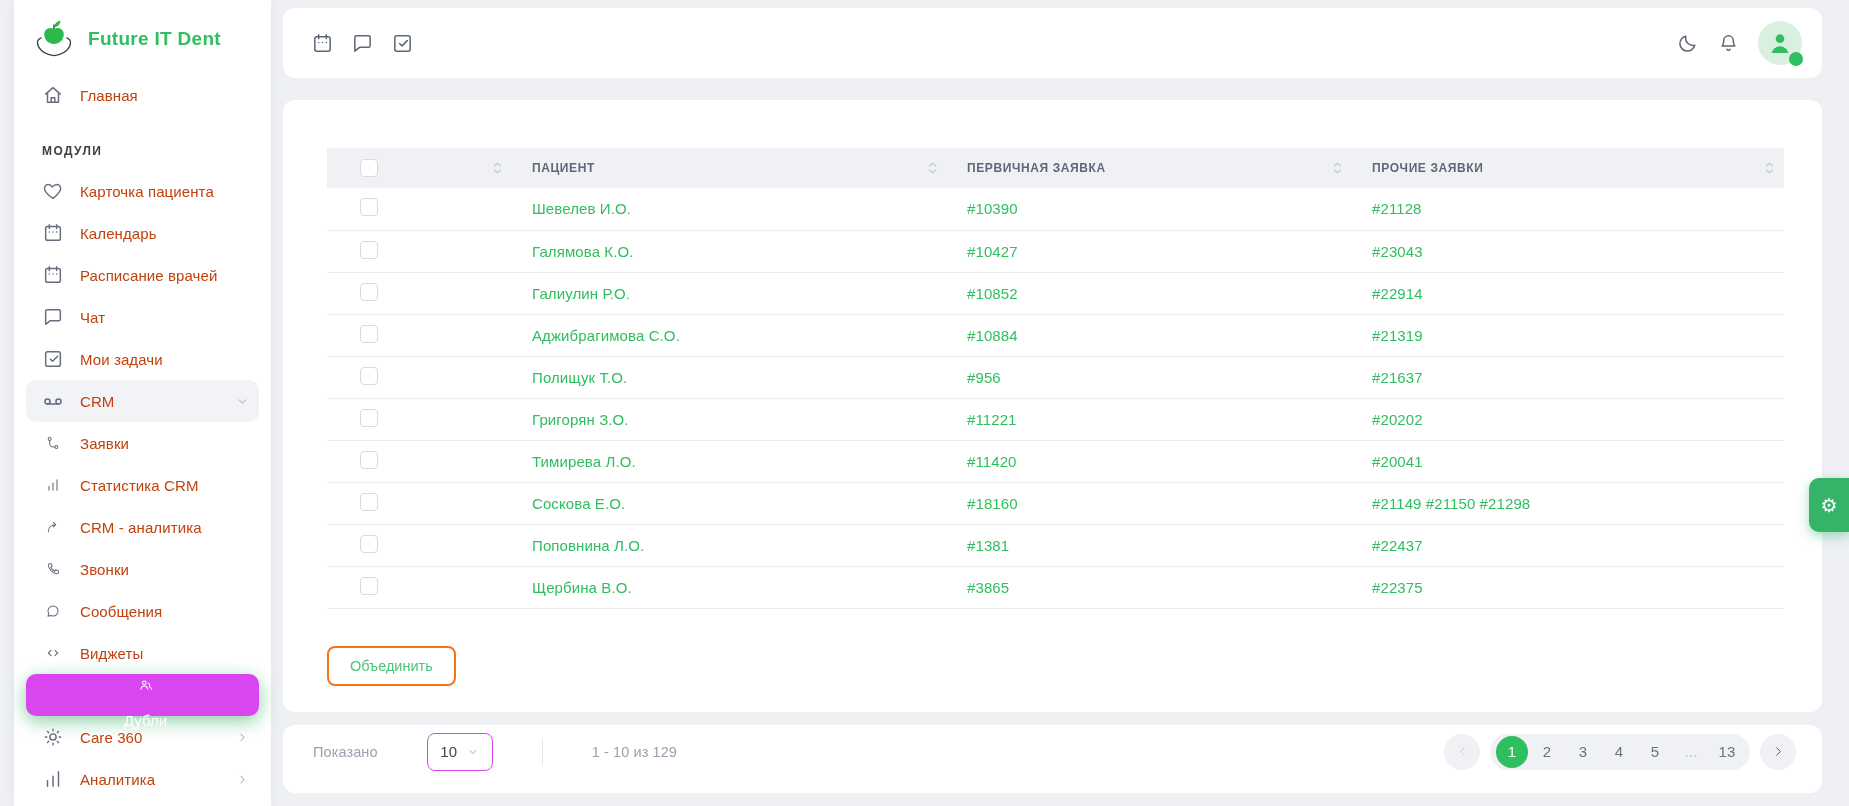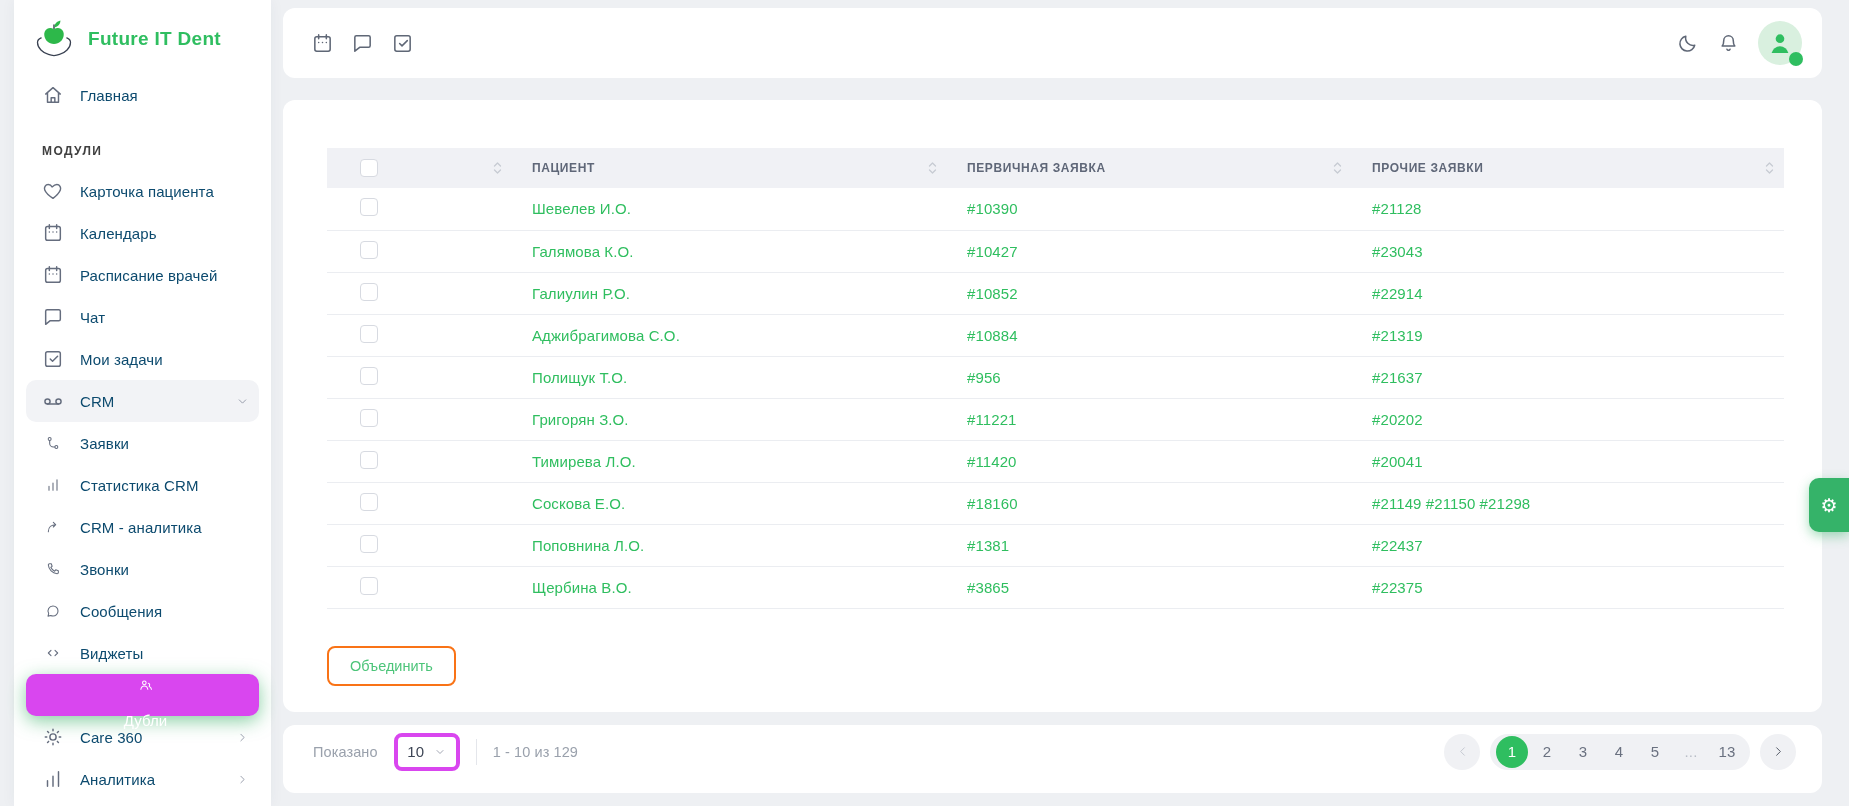--- a/index.html
+++ b/index.html
@@ -6,21 +6,21 @@
   html,body { width:1849px; height:806px; overflow:hidden; }
   body { font-family:"Liberation Sans", sans-serif; background:#eef0f3; color:#6a7183; letter-spacing:.1px; }
 
   
   .sidebar { position:fixed; left:14px; top:0; width:257px; height:806px; background:#ffffff;
              box-shadow:0 0 14px rgba(40,50,70,.05); z-index:5; }
   .logo { display:flex; align-items:center; gap:12px; padding:14px 10px 10px 18px; }
   .logo-title { font-size:19px; font-weight:bold; color:#2fbe60; letter-spacing:.3px; }
   .nav { display:flex; flex-direction:column; }
   .nav-item { height:42px; display:flex; align-items:center; gap:16px; margin:0 12px;
-              padding:0 10px 0 16px; border-radius:10px; font-size:15px; color:#0c4a6e; cursor:pointer; }
+              padding:0 10px 0 16px; border-radius:10px; font-size:15px; color:#c2410c; cursor:pointer; }
   .nav-item .icn { width:22px; height:22px; display:flex; align-items:center; justify-content:center; color:#656d7e; flex:0 0 22px; }
   .nav-item .icn svg { width:22px; height:22px; }
   .nav-item.sub .icn svg { width:16px; height:16px; }
   .nav-item .chev { margin-left:auto; color:#8b91a1; display:flex; }
   .nav-item .chev svg { width:13px; height:13px; }
   .nav-item.expanded { background:#f2f3f6; }
   .nav-item.active { background:#d946ef; color:#ffffff;
                      box-shadow:0 5px 18px rgba(72,182,113,.65);flex-direction:column; }
   .nav-item.active .icn { color:#ffffff; }
   .nav-section { margin:28px 0 12px 28px; font-size:12px; font-weight:bold; letter-spacing:1.4px;
@@ -62,22 +62,22 @@
   .checkbox { width:18px; height:18px; border:1px solid #d7dae1; border-radius:4px; background:#fff;
               display:inline-block; cursor:pointer; }
   .cell-link { color:#2fbe5f; text-decoration:none; cursor:pointer; }
 
   .merge-btn { margin-top:37px; display:inline-block; padding:10px 21px; font-size:14.5px;
                color:#4cc479; background:#ffffff; border:2px solid #f97316; border-radius:8px; cursor:pointer;
                font-family:"Liberation Sans", sans-serif; }
 
   
   .footer { flex:0 0 68px; margin-top:13px; display:flex; align-items:center; padding:0 26px 14px 30px;
-            font-size:14.5px; color:#9aa1ac; }
-  .size-select { margin:0 16px; width:66px; height:38px; border:4px solid #d946ef; border-radius:8px;
+            font-size:14.5px; color:#9aa1ac;gap:33px; }
+  .size-select { margin:0 16px; width:66px; height:38px; border:1px solid #d946ef; border-radius:8px;
                  display:flex; align-items:center; justify-content:center; gap:10px; cursor:pointer;
                  color:#3d4555; font-size:15px; background:#fff; }
   .size-select svg { width:12px; height:12px; color:#8b91a1; }
   .range-divider { width:1px; height:26px; background:#e4e6eb; margin-right:16px; }
   .pager { margin-left:auto; display:flex; align-items:center; gap:10px; }
   .pg-circle { width:36px; height:36px; border-radius:50%; background:#f0f1f4; display:flex;
                align-items:center; justify-content:center; cursor:pointer; }
   .pg-circle svg { width:15px; height:15px; }
   .pg-circle.prev { color:#c6cad2; }
   .pg-circle.next { color:#555c68; }

